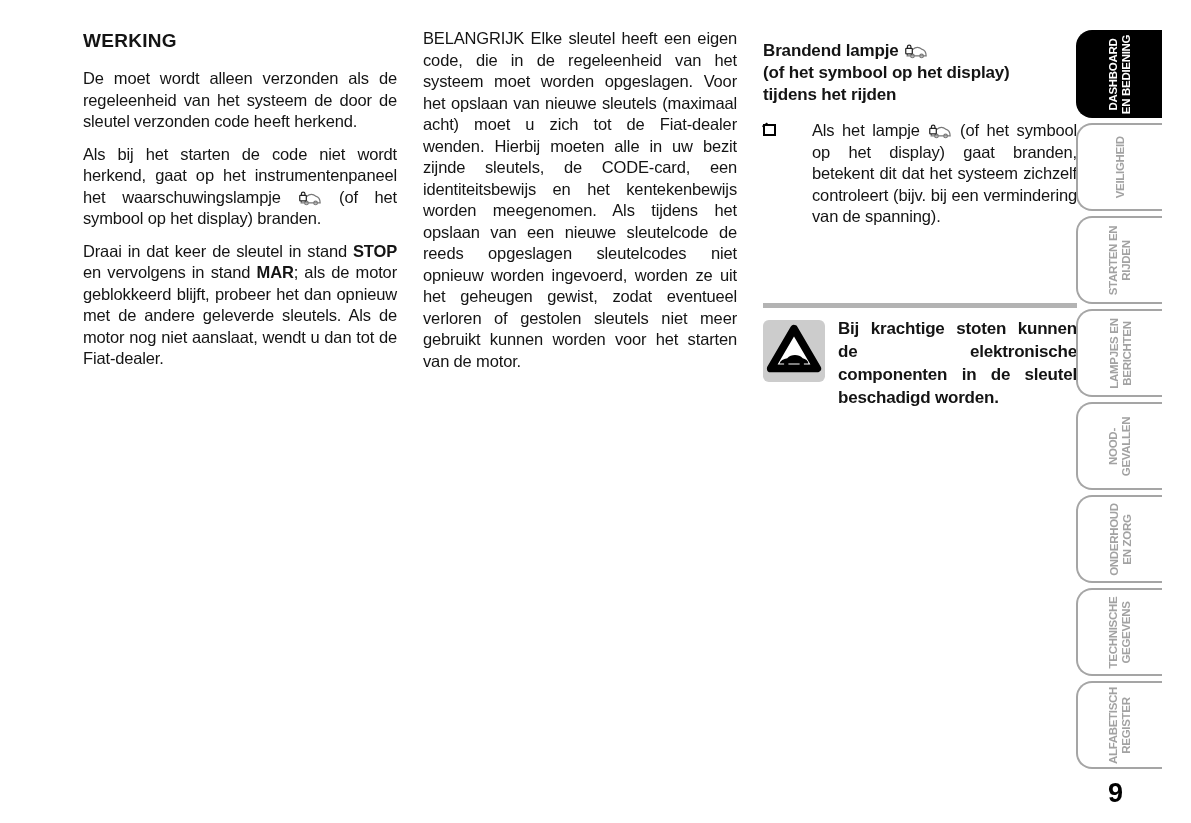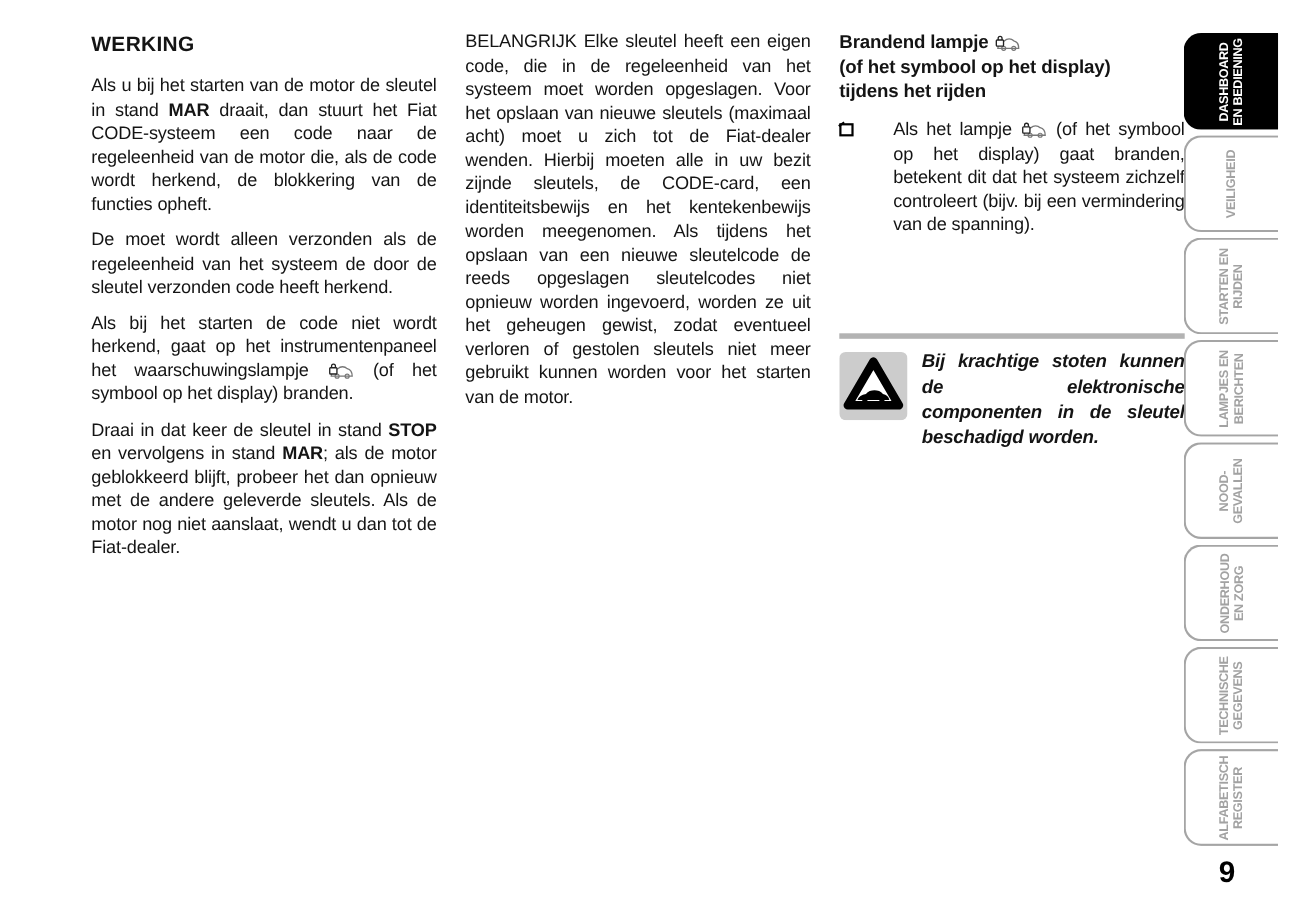--- a/index.html
+++ b/index.html
@@ -7,38 +7,38 @@
         font-family:"Liberation Sans",sans-serif;color:#141414;}
   
   .col{position:absolute;top:28px;width:314px;font-size:16.5px;line-height:21.5px;
        text-align:justify;letter-spacing:-0.15px;}
   .col1{left:83px;}
   .col2{left:423px;}
   .col3{left:763px;}
   .col h1{font-size:19px;line-height:22px;font-weight:bold;margin:2px 0 16px 0;
           letter-spacing:.3px;text-align:left;}
   .col p{margin:0 0 11px 0;}
-  .col3 .subhead{font-size:17px;line-height:22px;font-weight:bold;margin:0 0 14px 0;
+  .col3 .subhead{font-size:17px;line-height:22px;font-weight:bold;margin:12px 0 14px 0;
                  text-align:left;}
   
   .bullet-item{display:flex;margin:0 0 11px 0;gap:28px;}
   .bullet-square{flex:0 0 13px;width:13px;height:12px;border:2px solid #000;
                  margin:4px 8px 0 0;position:relative;box-sizing:border-box;}
   .bullet-square::before{content:"";position:absolute;left:-3px;top:-2px;width:6px;height:2px;
                  background:#000;transform:rotate(-35deg);}
   .bullet-item p{margin:0;flex:1;}
   
   .inline-icon{display:inline-block;vertical-align:-3px;margin:0 1px;}
   
   .warning{position:absolute;left:763px;top:303px;width:314px;}
   .warning-bar{height:5px;background:#b3b3b3;margin-bottom:9px;}
   .warning-body{display:flex;align-items:flex-start;}
   .warning-iconbox{flex:0 0 62px;width:62px;height:62px;margin-top:3px;}
   .warning-text{margin:0 0 0 13px;font-size:17px;line-height:23px;font-weight:bold;
-                font-style:italic;text-align:justify;letter-spacing:-0.2px;}
+                text-align:justify;letter-spacing:-0.2px;}
   
   .tab{position:absolute;right:0;width:86px;height:88px;background:#fff;
        border:2px solid #a5a5a5;border-right:none;border-radius:16px 0 0 16px;
        box-sizing:border-box;display:flex;align-items:center;justify-content:center;}
   .tab.active{background:#000;border-color:#000;}
   .tab-label{transform:rotate(-90deg);text-align:center;font-size:11.5px;line-height:12.5px;
        font-weight:bold;color:#a2a2a2;letter-spacing:-0.3px;white-space:nowrap;}
   .tab.active .tab-label{color:#fff;}
   .tab-label span{display:block;}
   .t1{top:30px}.t2{top:123px}.t3{top:216px}.t4{top:309px}
@@ -46,21 +46,20 @@
   
   .page-number{position:absolute;left:1108px;top:778px;font-size:27px;font-weight:bold;color:#000;}
 </style>
 </head>
 <body>
 
 <div class="page">
 
   <div class="col col1">
     <h1>WERKING</h1>
-    <p><span>Als u bij het starten van de motor de sleutel in stand </span><b>MAR</b><span> draait, dan stuurt het Fiat CODE-systeem een code naar de regeleenheid van de motor die, als de code wordt herkend, de blokkering van de functies opheft.</span></p>
     <p><span>De moet wordt alleen verzonden als de regeleenheid van het systeem de door de sleutel verzonden code heeft herkend.</span></p>
     <p><span>Als bij het starten de code niet wordt herkend, gaat op het instrumentenpaneel het waarschuwingslampje </span><svg class="inline-icon" width="23" height="16" viewBox="0 0 30 21">
     <path d="M4 17 c0-5 3-8 8-9 c3-3 8-3 11 0 c4 1 6 4 6 9 z" fill="none" stroke="#777" stroke-width="1.6"></path>
     <circle cx="11" cy="17" r="2.4" fill="none" stroke="#777" stroke-width="1.4"></circle>
     <circle cx="23" cy="17" r="2.4" fill="none" stroke="#777" stroke-width="1.4"></circle>
     <rect x="2.2" y="7" width="8.6" height="7.4" rx="1" fill="#fff" stroke="#222" stroke-width="1.6"></rect>
     <path d="M4.4 7 V5 a2.3 2.3 0 0 1 4.6 0 v2" fill="none" stroke="#222" stroke-width="1.6"></path>
   </svg><span> (of het symbool op het display) branden.</span></p>
     <p><span>Draai in dat keer de sleutel in stand </span><b>STOP</b><span> en vervolgens in stand </span><b>MAR</b><span>; als de motor geblokkeerd blijft, probeer het dan opnieuw met de andere geleverde sleutels. Als de motor nog niet aanslaat, wendt u dan tot de Fiat-dealer.</span></p>
   </div>

